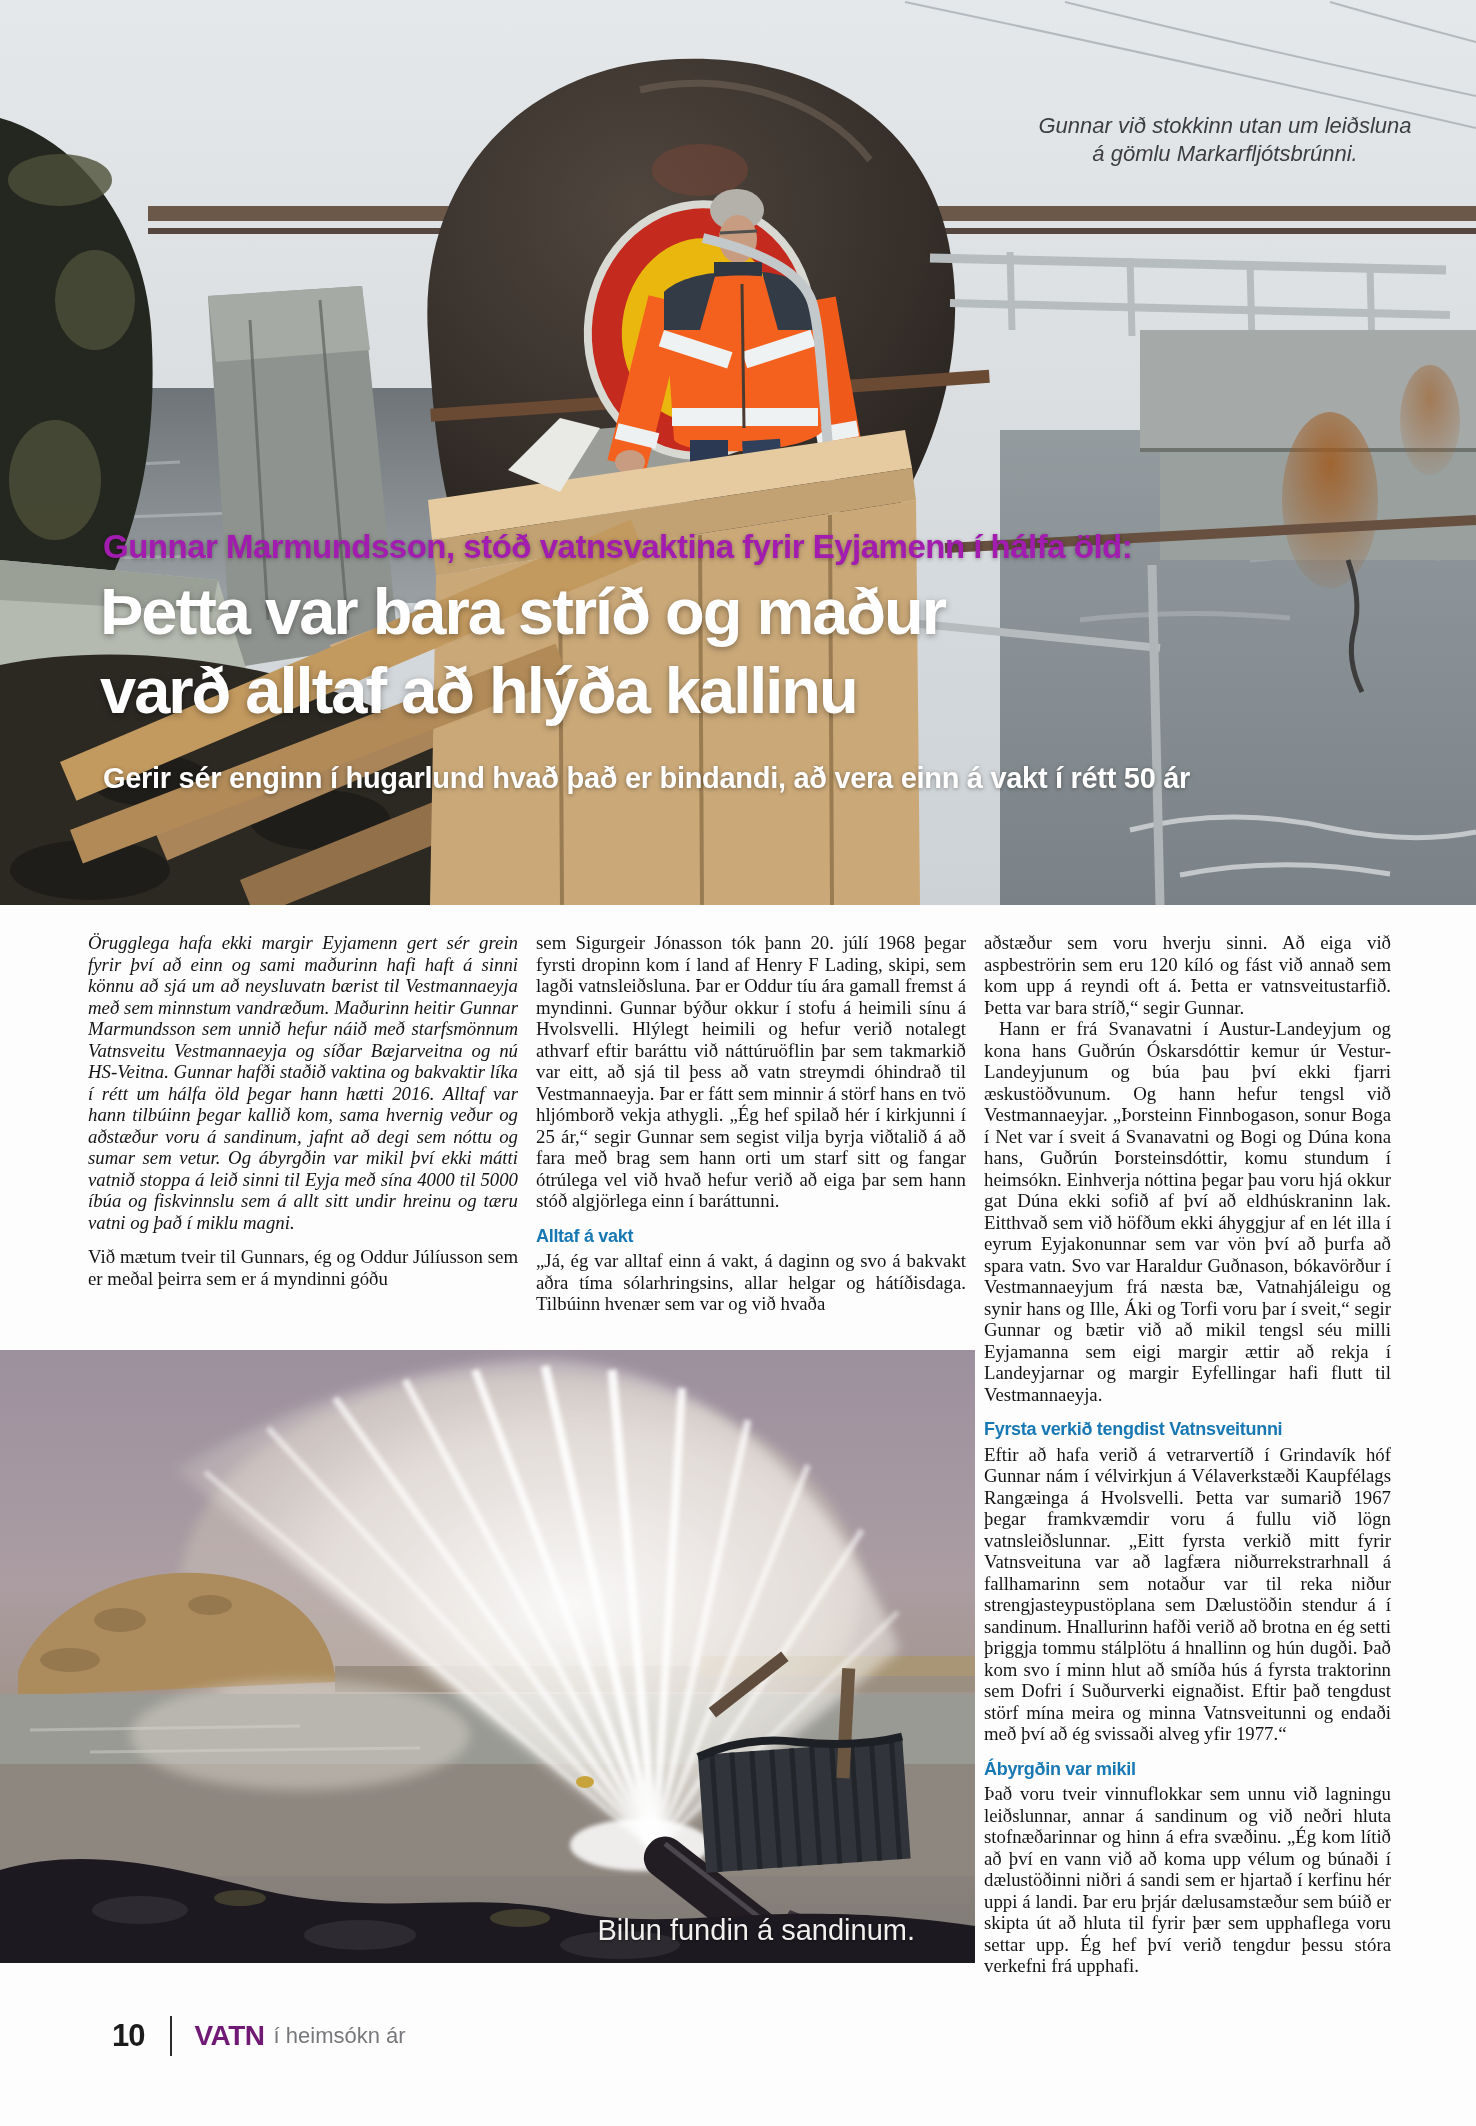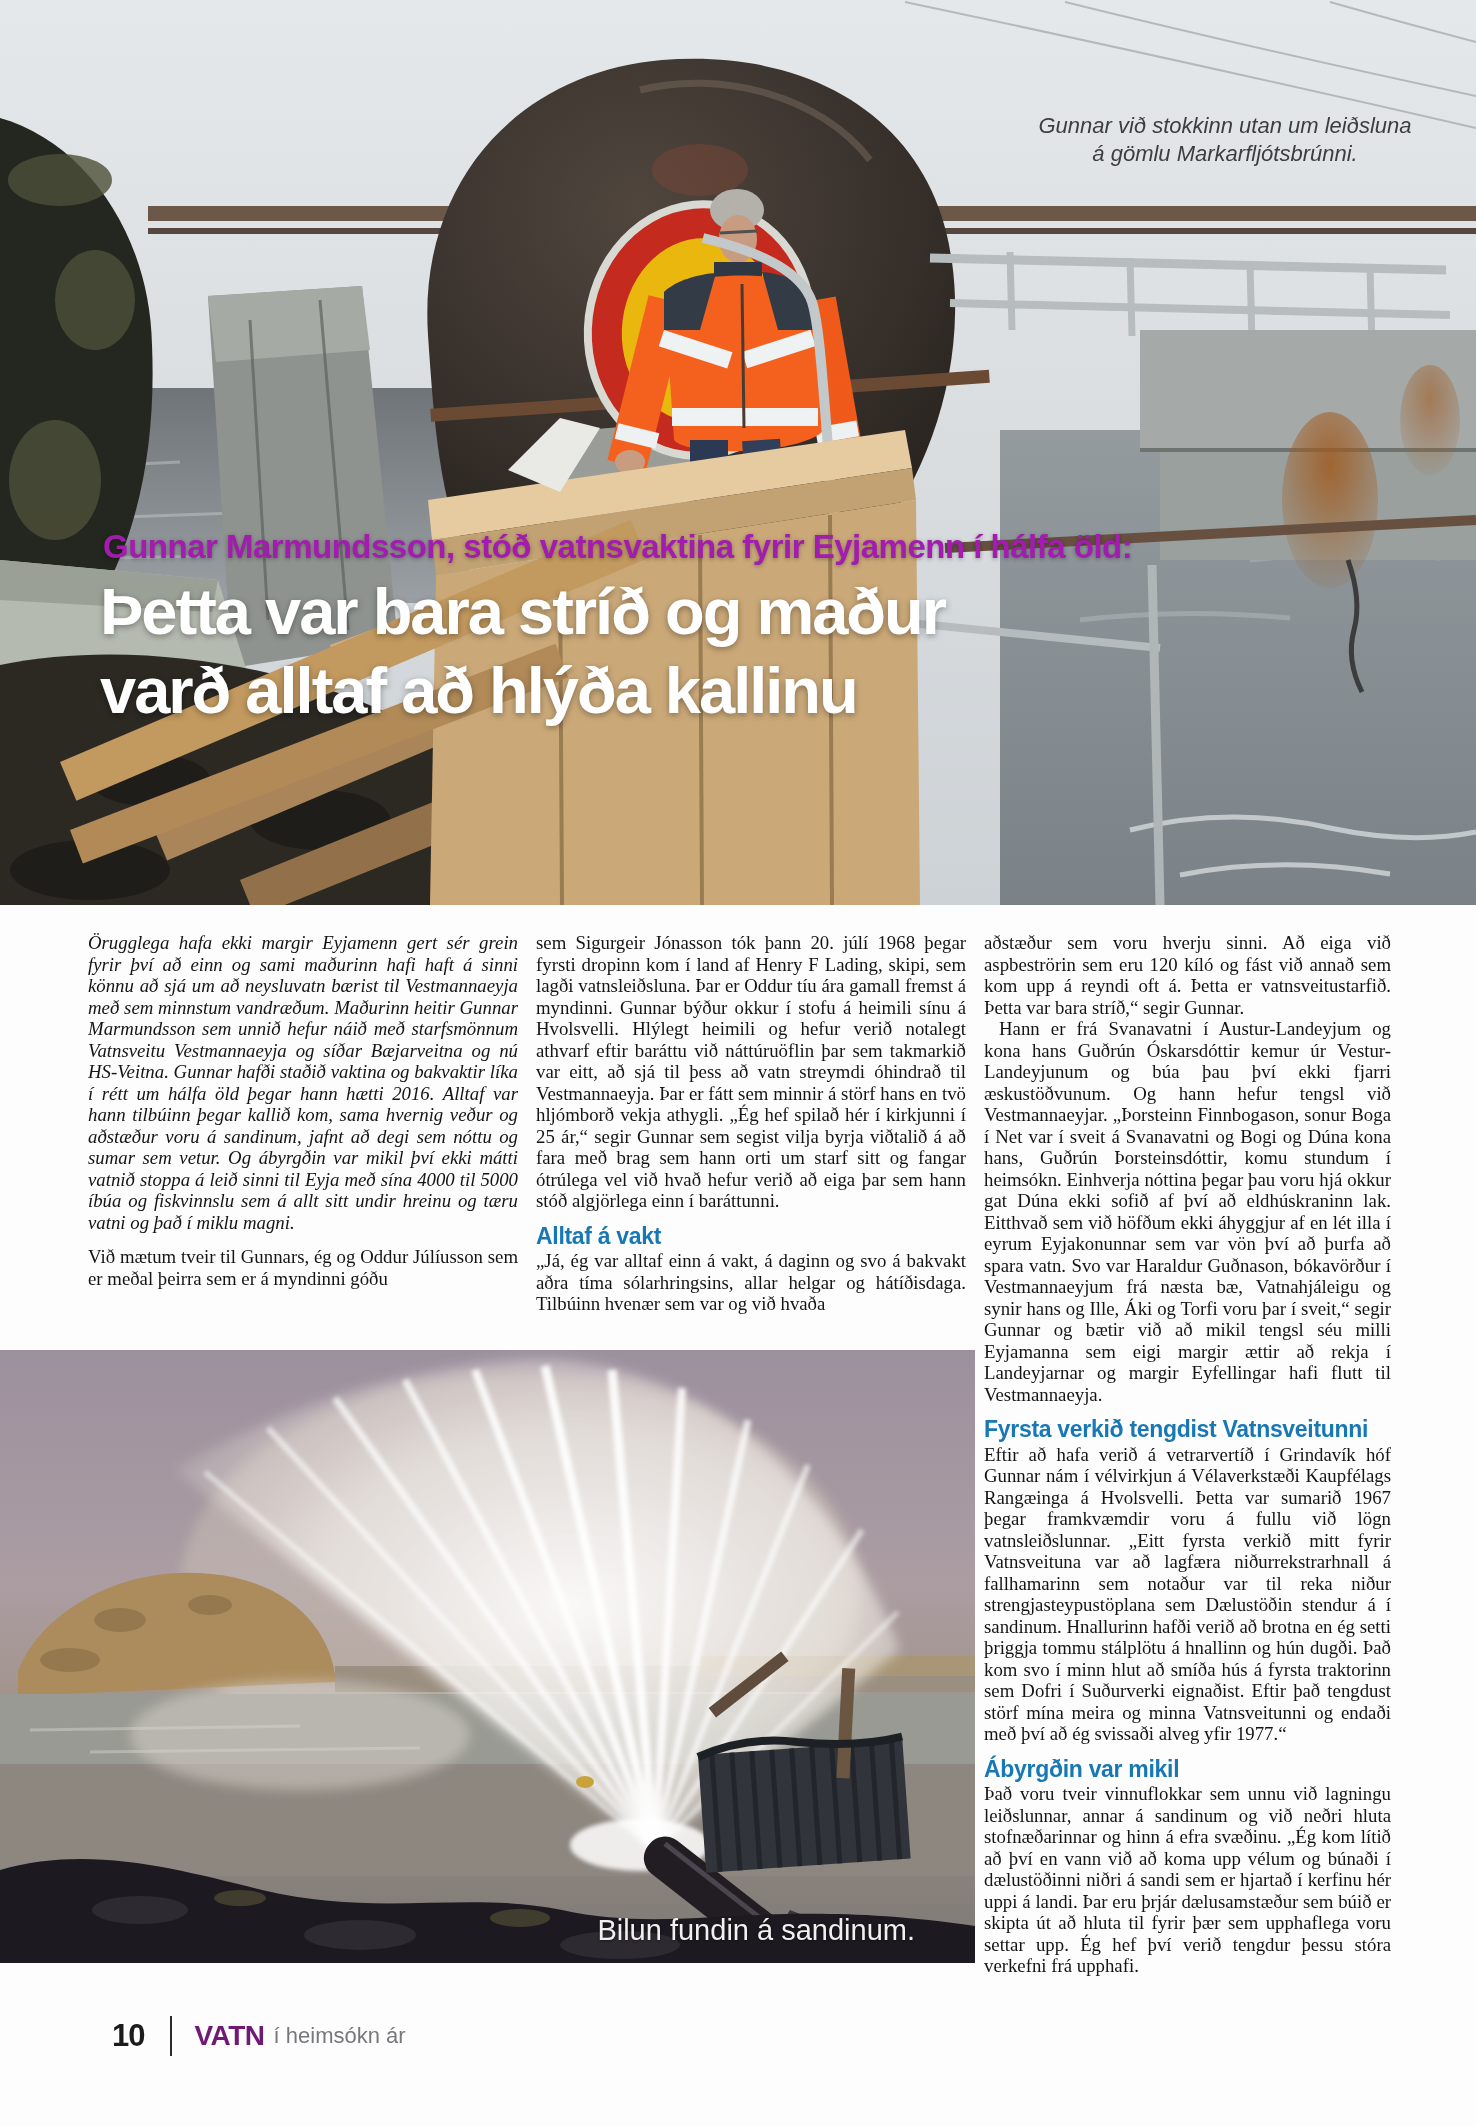--- a/index.html
+++ b/index.html
@@ -22,21 +22,21 @@
   
   .bodytext{position:absolute;top:932px;color:#141414;font-family:"Liberation Serif",serif;
         font-size:18.8px;line-height:21.5px;text-align:justify;}
   .col1{left:88px;width:430px;height:414px;overflow:hidden;}
   .col2{left:536px;width:430px;height:414px;overflow:hidden;}
   .col3{left:984px;width:407px;height:1050px;overflow:hidden;}
   .bodytext p{margin:0;}
   .lead{font-style:italic;}
   .par-gap{margin-top:13px !important;}
   .indent{text-indent:15px;}
-  .subhead{font-family:"Liberation Sans",sans-serif;font-weight:700;font-size:23px;
+  .subhead{font-family:"Liberation Sans",sans-serif;font-weight:700;font-size:18px;
         color:#1878b4;margin:14px 0 3px 0 !important;text-align:left;letter-spacing:-0.3px;}
 
   
   .photo2{position:absolute;left:0;top:1350px;width:975px;height:613px;overflow:hidden;}
   .photo2-caption{position:absolute;right:60px;bottom:16px;color:#f2f0ee;
         font-size:29px;text-shadow:0 1px 3px rgba(0,0,0,.45);}
 
   
   .footer{position:absolute;left:112px;top:2013px;display:flex;align-items:center;height:46px;}
   .page-num{font-weight:700;font-size:31px;color:#1c1c1c;letter-spacing:-1px;}
@@ -221,20 +221,21 @@
 
     <div class="hero-caption">
       <div>Gunnar við stokkinn utan um leiðsluna</div>
       <div>á gömlu Markarfljótsbrúnni.</div>
     </div>
     <div class="hero-kicker">Gunnar Marmundsson, stóð vatnsvaktina fyrir Eyjamenn í hálfa öld:</div>
     <div class="hero-title">
       <div>Þetta var bara stríð og maður</div>
       <div>varð alltaf að hlýða kallinu</div>
     </div>
+    <div class="hero-sub">Gerir sér enginn í hugarlund hvað það er bindandi, að vera einn á vakt í rétt 50 ár</div>
   </div>
 
   <div class="bodytext col1">
     <p class="lead">Örugglega hafa ekki margir Eyjamenn gert sér grein fyrir því að einn og sami maðurinn hafi haft á sinni könnu að sjá um að neysluvatn bærist til Vestmannaeyja með sem minnstum vandræðum. Maðurinn heitir Gunnar Marmundsson sem unnið hefur náið með starfsmönnum Vatnsveitu Vestmannaeyja og síðar Bæjarveitna og nú HS-Veitna. Gunnar hafði staðið vaktina og bakvaktir líka í rétt um hálfa öld þegar hann hætti 2016. Alltaf var hann tilbúinn þegar kallið kom, sama hvernig veður og aðstæður voru á sandinum, jafnt að degi sem nóttu og sumar sem vetur. Og ábyrgðin var mikil því ekki mátti vatnið stoppa á leið sinni til Eyja með sína 4000 til 5000 íbúa og fiskvinnslu sem á allt sitt undir hreinu og tæru vatni og það í miklu magni.</p>
     <p class="par-gap">Við mætum tveir til Gunnars, ég og Oddur Júlíusson sem er meðal þeirra sem er á myndinni góðu</p>
   </div>
 
   <div class="bodytext col2">
     <p>sem Sigurgeir Jónasson tók þann 20. júlí 1968 þegar fyrsti dropinn kom í land af Henry F Lading, skipi, sem lagði vatnsleiðsluna. Þar er Oddur tíu ára gamall fremst á myndinni. Gunnar býður okkur í stofu á heimili sínu á Hvolsvelli. Hlýlegt heimili og hefur verið notalegt athvarf eftir baráttu við náttúruöflin þar sem takmarkið var eitt, að sjá til þess að vatn streymdi óhindrað til Vestmannaeyja. Þar er fátt sem minnir á störf hans en tvö hljómborð vekja athygli. „Ég hef spilað hér í kirkjunni í 25 ár,“ segir Gunnar sem segist vilja byrja viðtalið á að fara með brag sem hann orti um starf sitt og fangar ótrúlega vel við hvað hefur verið að eiga þar sem hann stóð algjörlega einn í baráttunni.</p>
     <p class="subhead">Alltaf á vakt</p>

